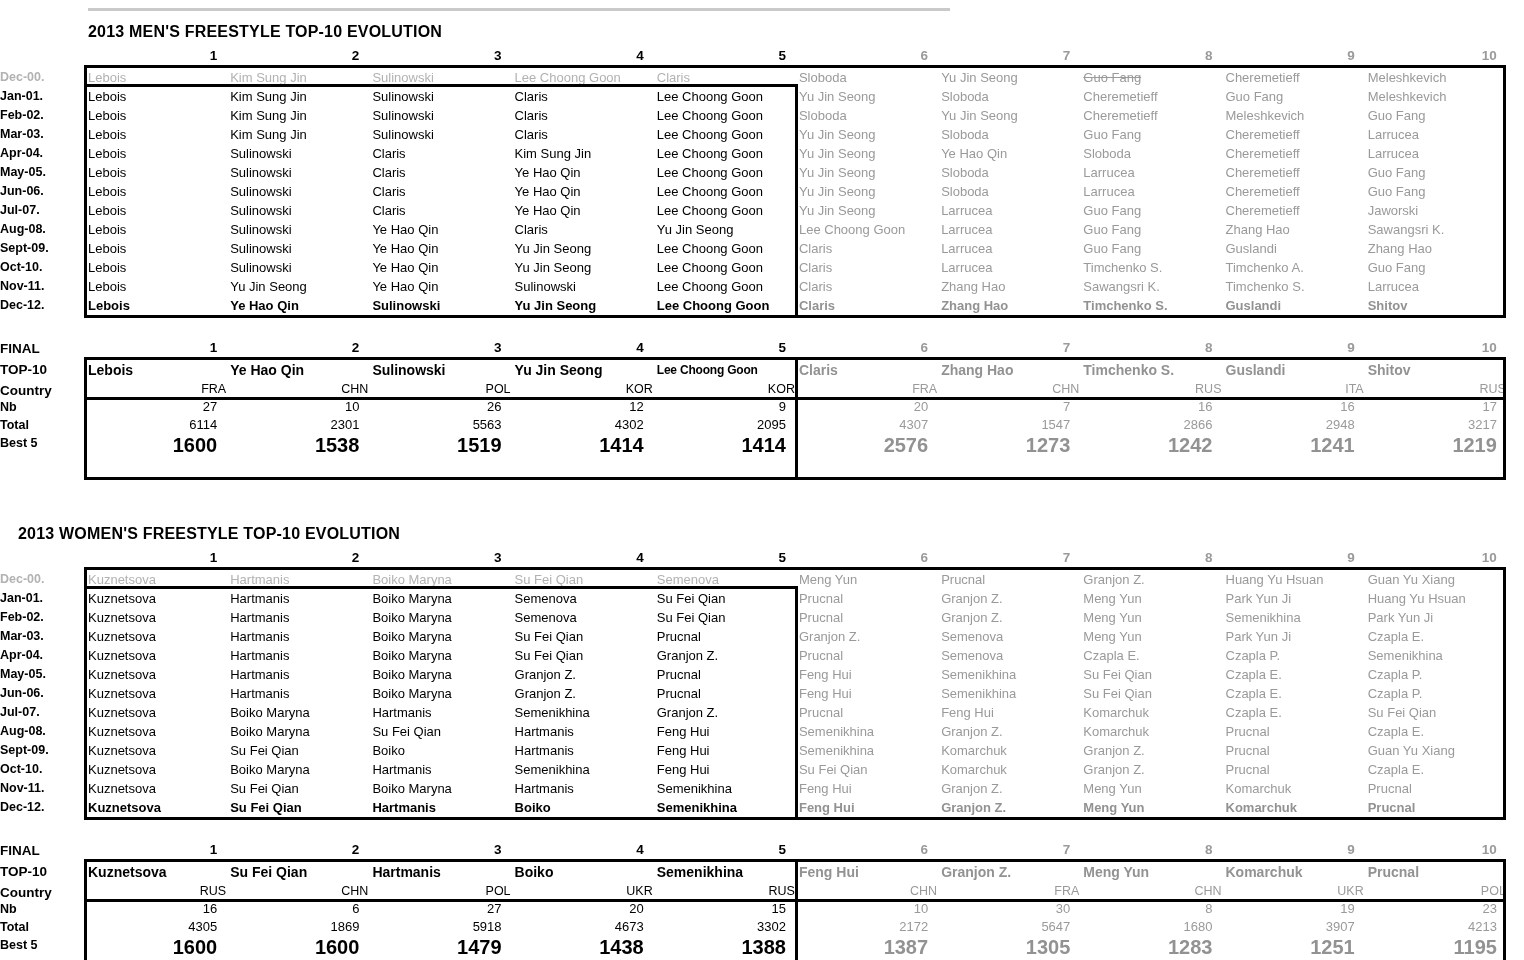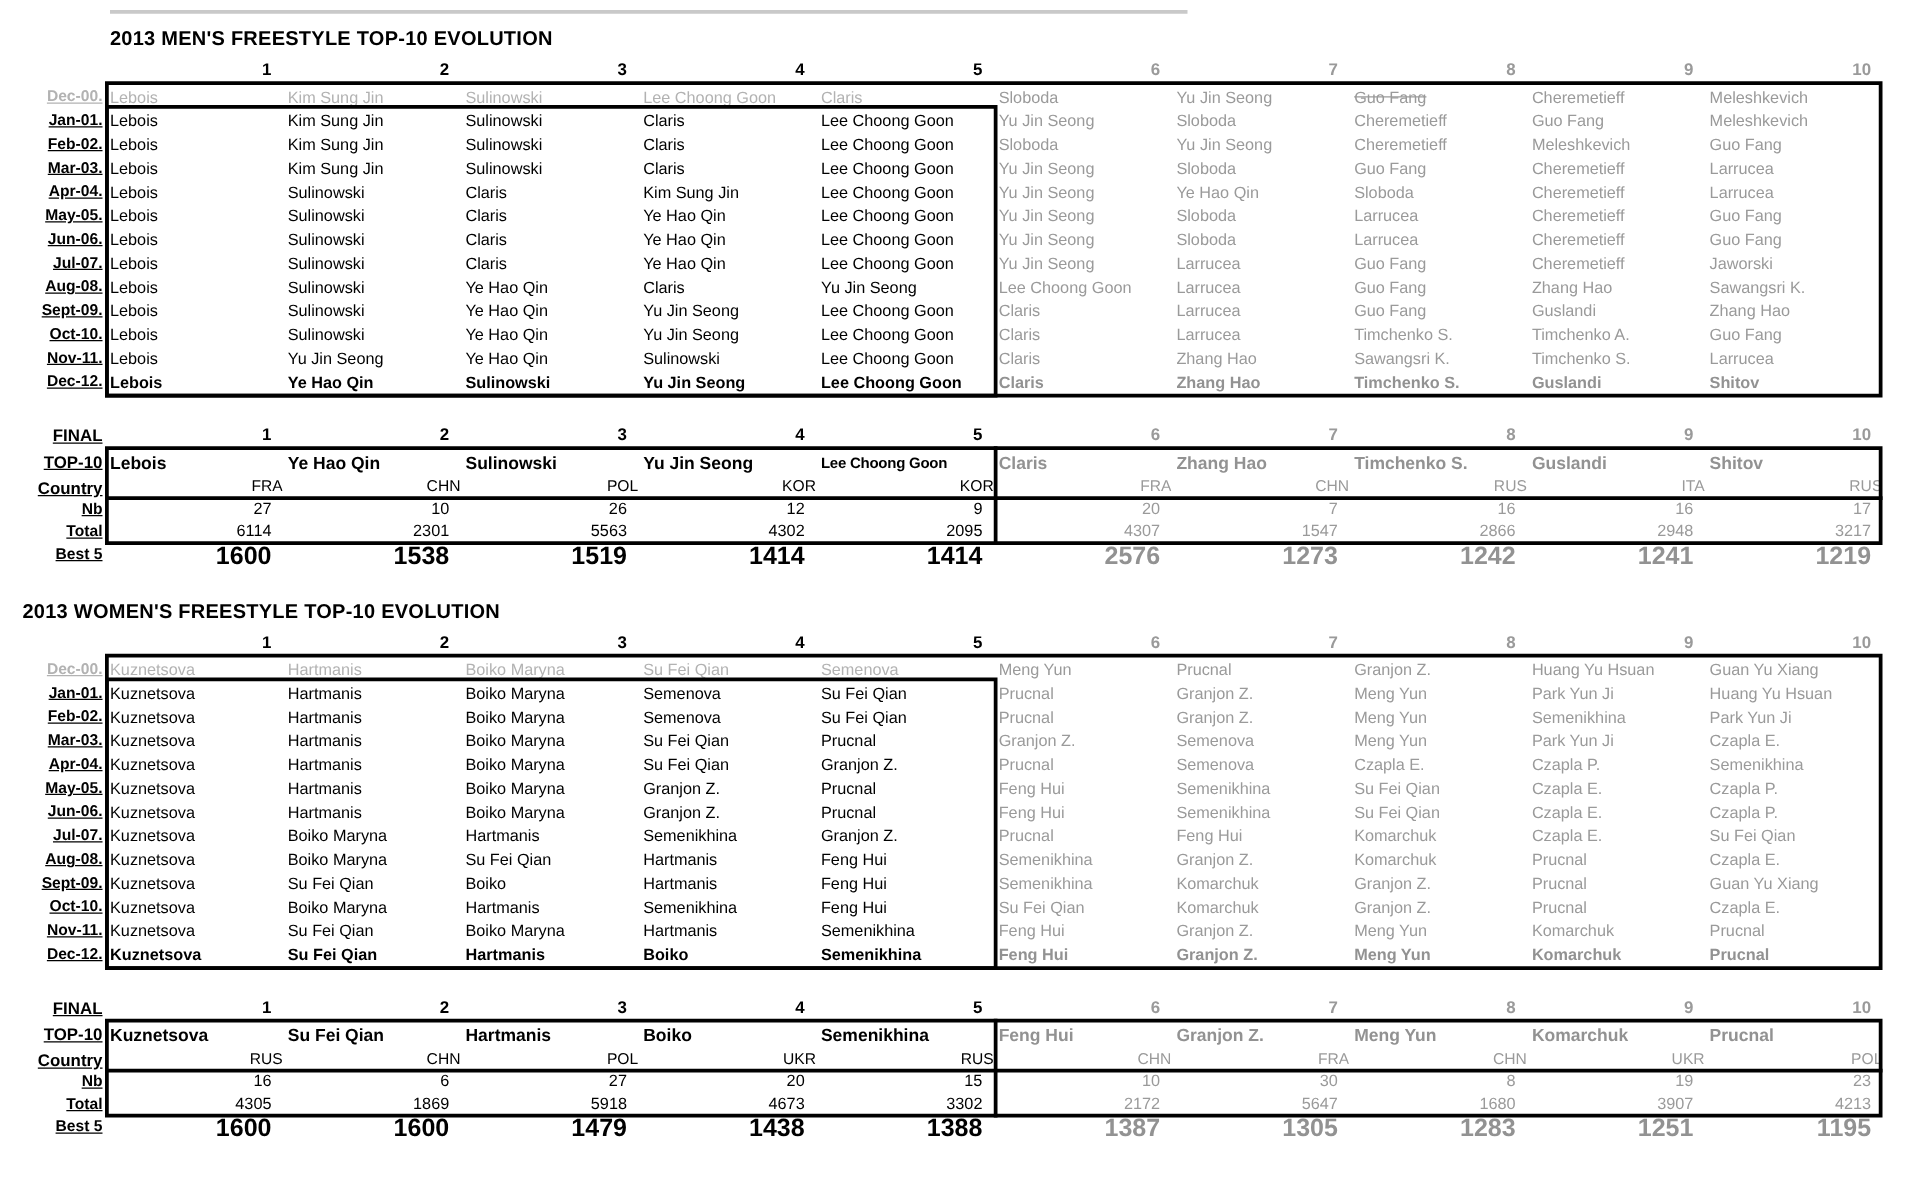--- a/index.html
+++ b/index.html
@@ -7,30 +7,30 @@
         font-family:"Liberation Sans",sans-serif;color:#000;overflow:hidden;}
   .smudge{position:absolute;left:88px;top:8px;width:862px;height:3px;background:#c9c9c9;}
   .title{font-size:16px;font-weight:bold;height:20px;line-height:20px;
          margin:0 0 0 88px;letter-spacing:.2px;white-space:nowrap;}
   .t-men{margin-top:22px;}
   .t-women{margin-top:44px;margin-left:18px;}
   .grid{display:grid;grid-template-columns:84px repeat(10,142.2px);}
   .ranks{height:18px;margin-top:5px;}
   .ranks.fhdr{margin-top:21px;}
   .twrap{position:relative;width:1506px;height:253px;}
-  .fwrap{height:79px;}
+  .fwrap{height:123px;}
   .evo{grid-auto-rows:19px;padding-top:3px;}
   .fin{grid-template-rows:21px 17px 18px 18px 22px;padding-top:3px;}
   .ov{position:absolute;pointer-events:none;box-sizing:border-box;}
   .outer{left:84px;top:0;width:1422px;height:100%;border:3px solid #000;}
   .inner-evo{left:84px;top:19px;width:714px;height:calc(100% - 19px);border:3px solid #000;}
   .vline{left:795px;top:0;width:3px;height:100%;background:#000;}
   .hdiv{left:84px;top:40px;width:1422px;height:3px;background:#000;}
   .cell{padding-left:4px;font-size:13px;line-height:19px;white-space:nowrap;overflow:hidden;}
-  .lbl{font-weight:bold;text-align:right;padding-right:2px;padding-left:0;font-size:12.5px;text-decoration:underline;}
+  .lbl{font-weight:bold;text-align:left;padding-right:2px;padding-left:0;font-size:12.5px;}
   .flbl{font-size:13.5px;}
   .bk{color:#000;}
   .gr{color:#9a9a9a;}
   .gr.b{color:#929292;}
   .lt{color:#b2b2b2;}
   .b{font-weight:bold;}
   .strike{text-decoration:line-through;}
   .num{text-align:right;padding-right:9px;padding-left:0;}
   .rk{font-size:13.5px;line-height:18px;font-weight:bold;}
   .name{font-size:14px;line-height:21px;}

